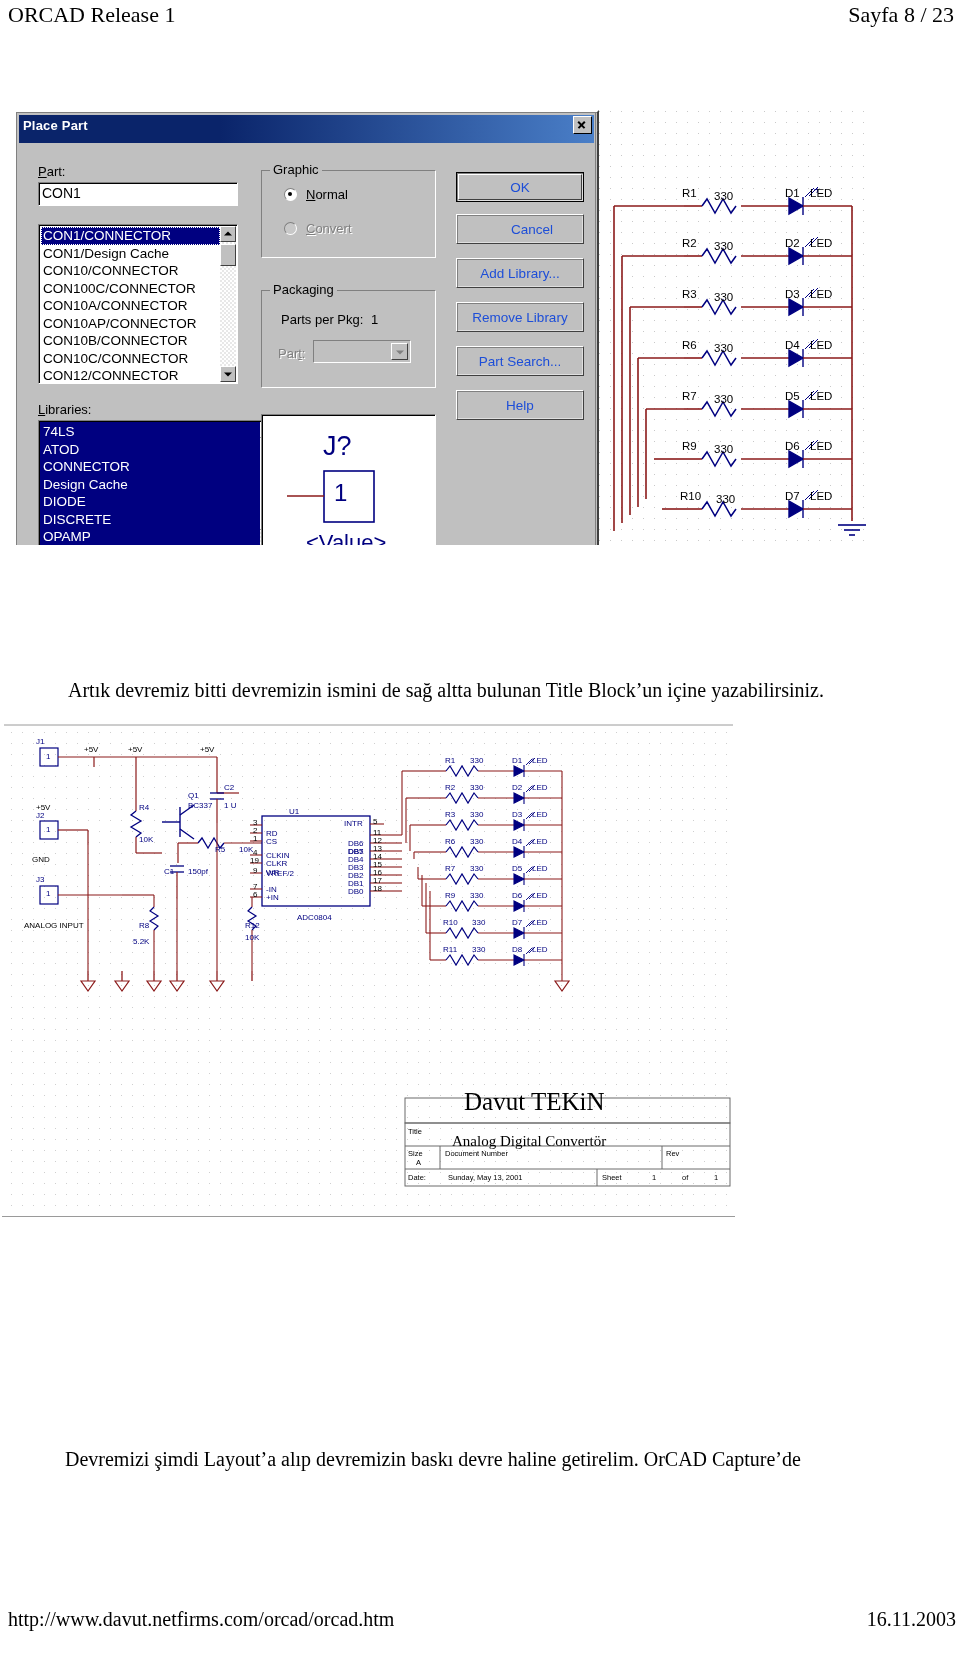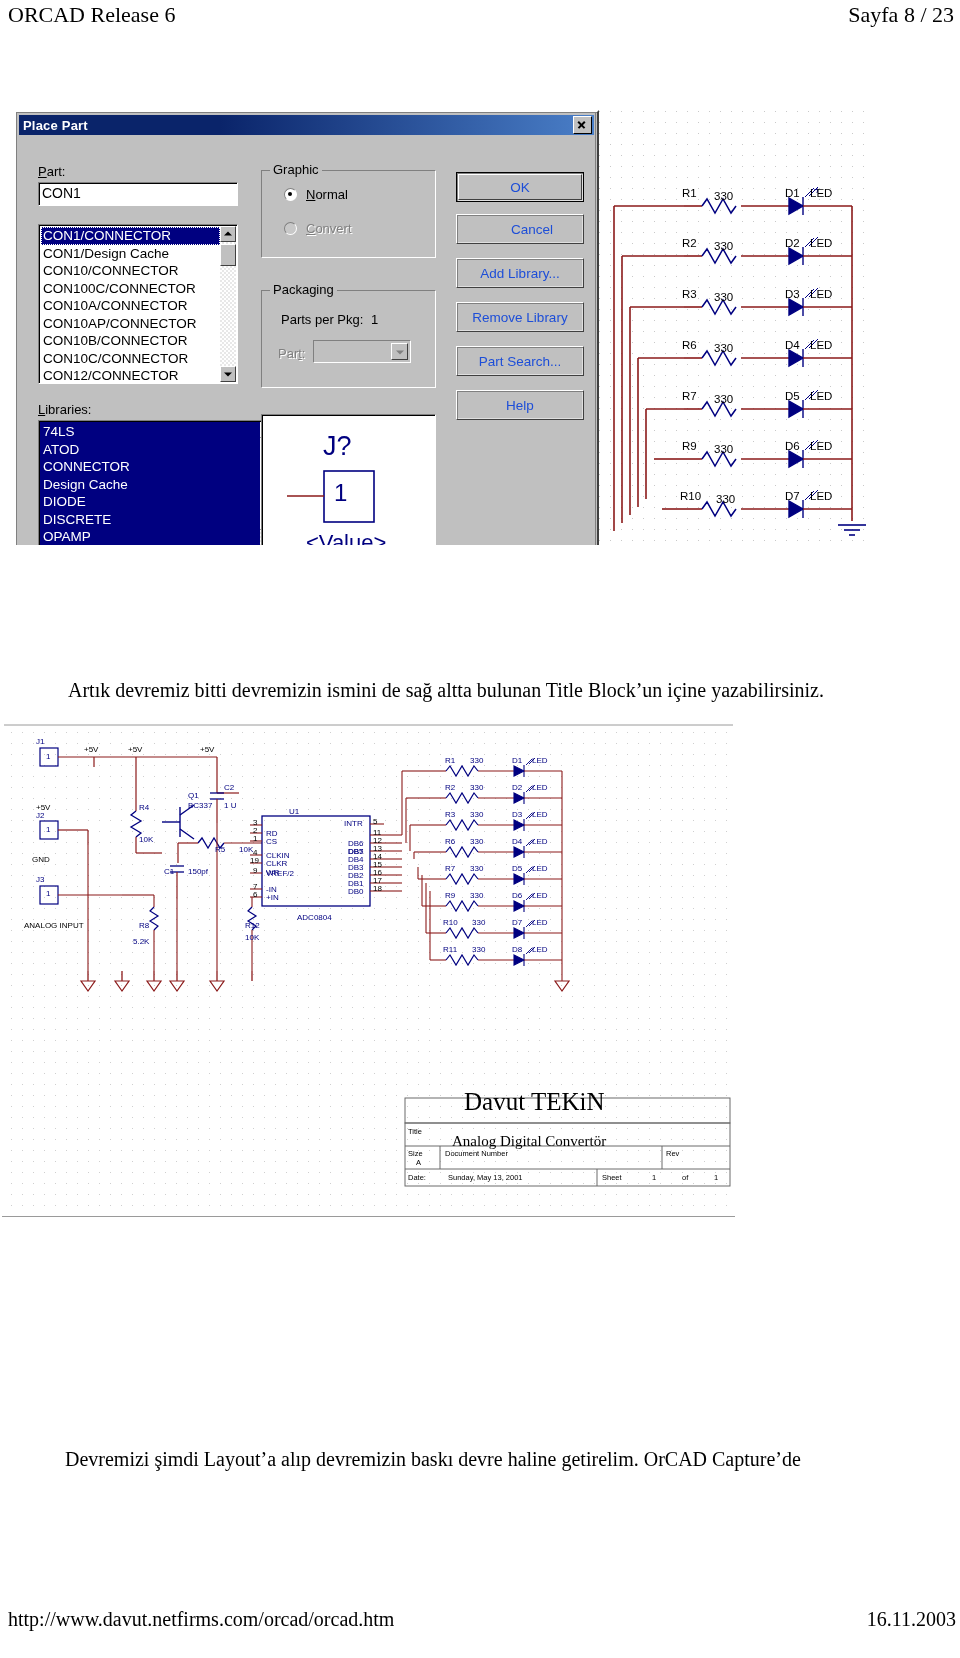--- a/index.html
+++ b/index.html
@@ -93,21 +93,21 @@
     border-right:1px solid #808080;
     border-bottom:1px solid #808080;
     box-sizing:border-box;
   }
   .titlebar {
     position: absolute;
     left: 3px; top: 3px; right: 3px;
     height: 20px;
     background: linear-gradient(to right, #0a246a 0%, #0a246a 35%, #4a7fc8 100%);
     display: flex; align-items: center;
-    padding: 0 2px 0 4px;
+    padding: 0 2px 8px 4px;
   }
   .titlebar .tb-text {
     color: #fff; font-size: 13px; font-weight: bold;
     font-family: "Liberation Sans", sans-serif;
     letter-spacing: .2px;
     flex: 1;
   }
   .tb-close {
     width: 17px; height: 16px;
     background: #c0c0c0;
@@ -348,21 +348,21 @@
     font-family: "Liberation Sans", sans-serif;
     font-size: 7.5px;
     color: #000;
     white-space: nowrap;
   }
 </style>
 </head>
 <body>
 
 <div class="pg-header">
-  <span>ORCAD Release 6</span>
+  <span>ORCAD Release 1</span>
   <span>Sayfa 8 / 23</span>
 </div>
 
 <div class="shot1">
   <div class="sch-canvas"></div>
 
   <div class="ladder">
     <svg width="262" height="430" viewBox="0 0 262 430">
       <g stroke="#8b1a1a" stroke-width="1.6" fill="none">
         <path d="M10 95 H80"></path>

